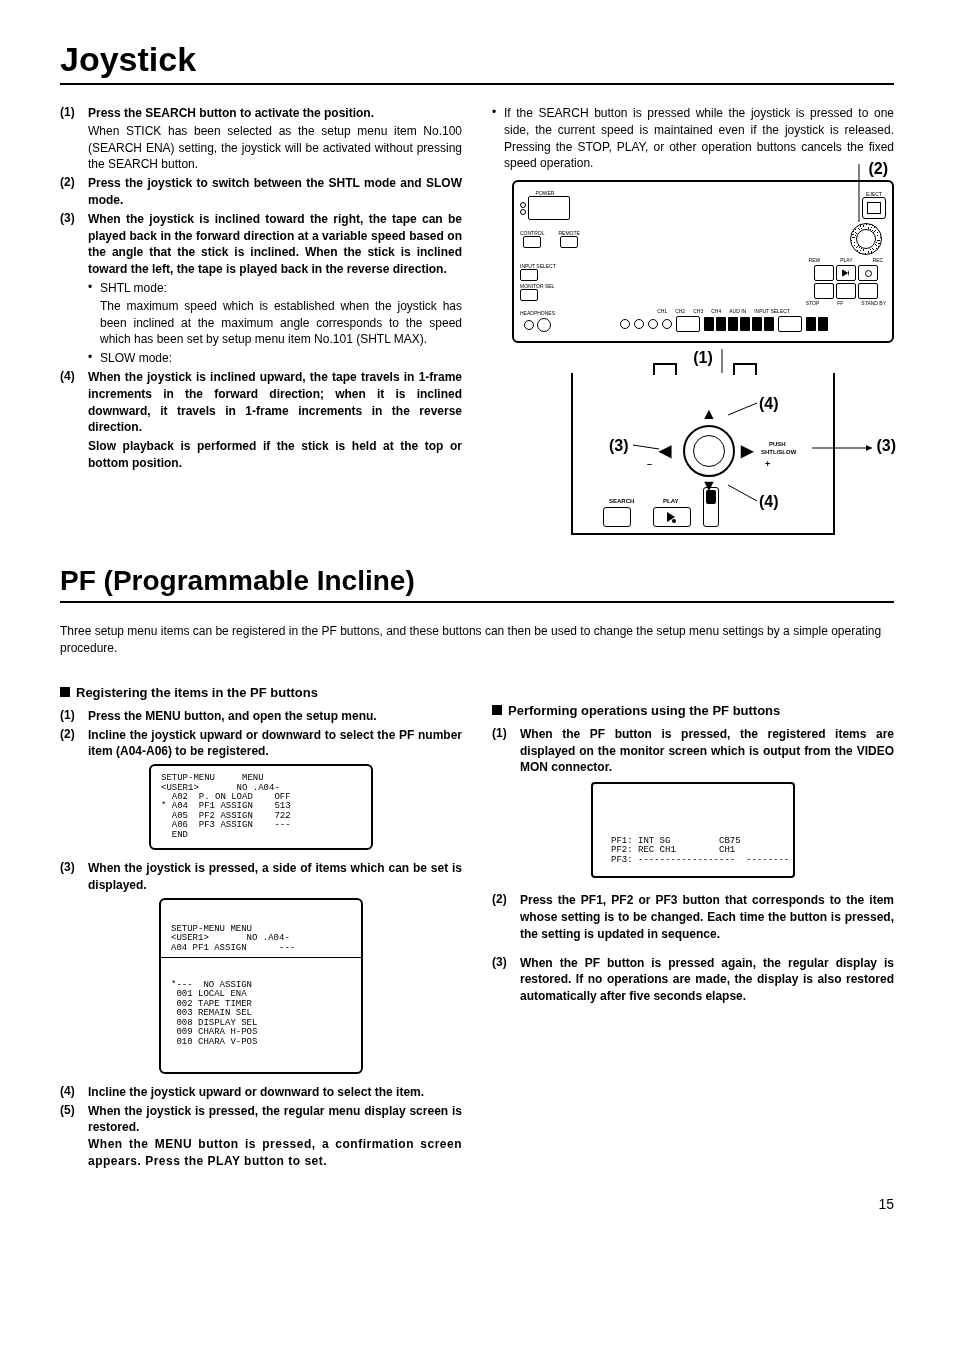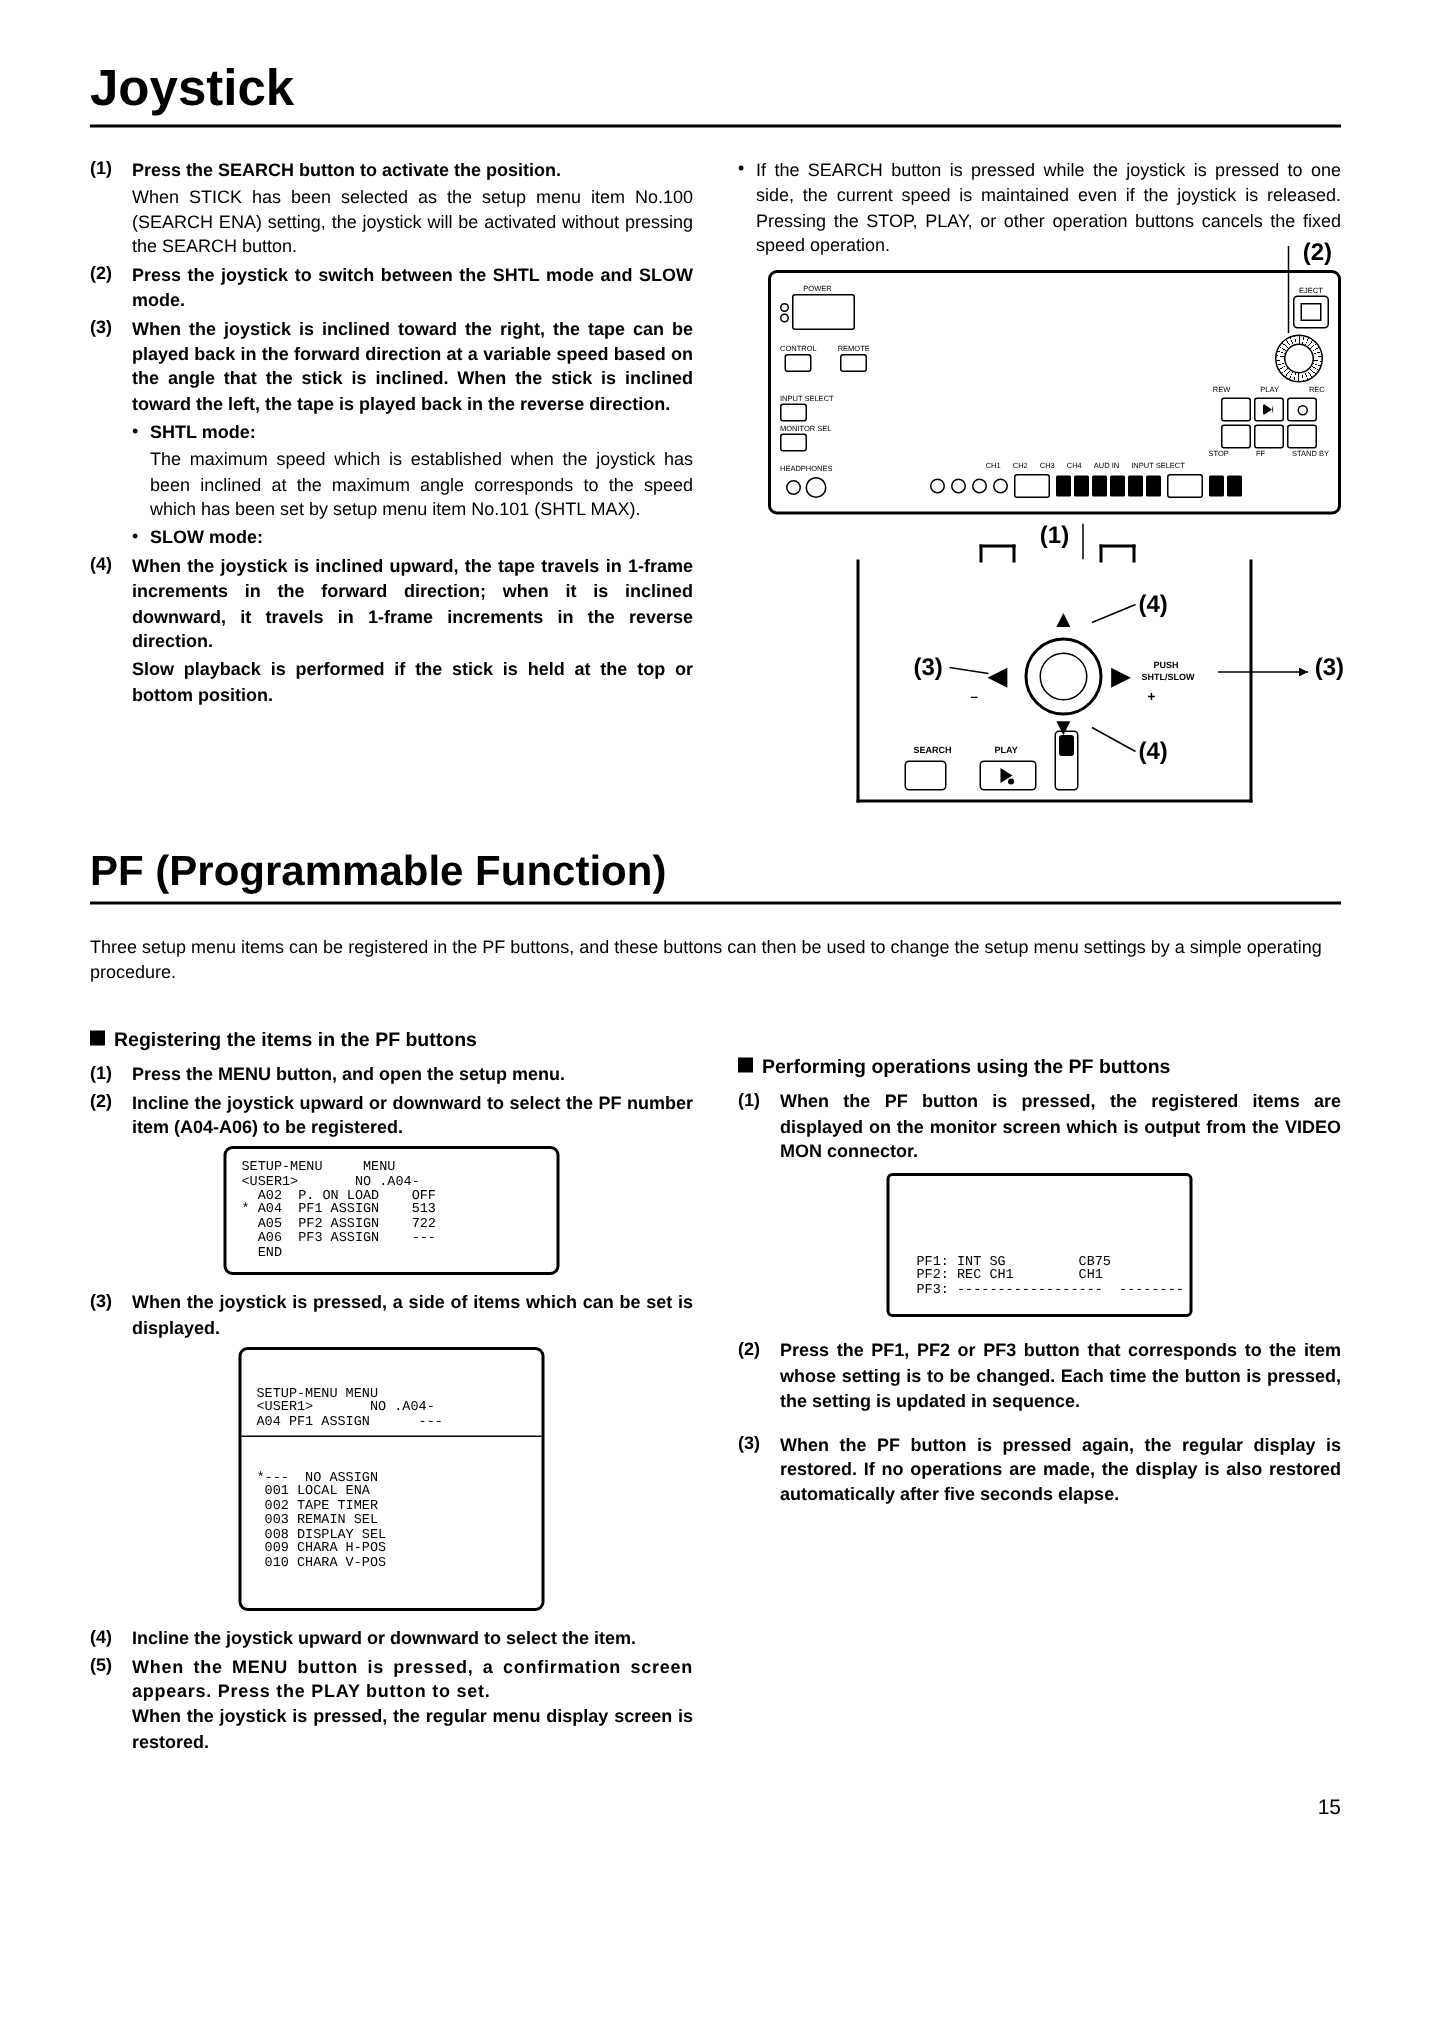--- a/index.html
+++ b/index.html
@@ -63,21 +63,20 @@
     display: flex;
     margin-top: 2px;
   }
   .bullet-row .dot {
     flex: 0 0 12px;
   }
   .bullet-row .txt {
     flex: 1;
     text-align: justify;
     line-height: 1.4;
-    font-weight: bold;
   }
   .toplevel-bullet {
     display:flex;
     margin-bottom:6px;
   }
   .toplevel-bullet .dot { flex:0 0 12px; }
   .toplevel-bullet .txt { flex:1; text-align:justify; line-height:1.4; }
 
   .section-head {
     display: flex;
@@ -440,21 +439,21 @@
         <svg style="position:absolute;top:70px;right:22px;width:60px;height:10px;pointer-events:none">
           <line x1="0" y1="5" x2="60" y2="5" stroke="#000" stroke-width="1"></line>
           <polygon points="60,5 54,2 54,8" fill="#000"></polygon>
         </svg>
       </div>
     </div>
 
   </div>
 </div>
 
-<h2>PF (Programmable Function)</h2>
+<h2>PF (Programmable Incline)</h2>
 <div class="rule"></div>
 
 <div class="intro">Three setup menu items can be registered in the PF buttons, and these buttons can then be used to change the setup menu settings by a simple operating procedure.</div>
 
 <div class="cols">
 
   <div class="col">
     <div class="section-head">
       <span class="sq"></span>
       <span>Registering the items in the PF buttons</span>
@@ -505,22 +504,22 @@
     <div class="item">
       <div class="num">(4)</div>
       <div class="body">
           <div class="head">Incline the joystick upward or downward to select the item.</div>
         </div>
     </div>
 
     <div class="item">
       <div class="num">(5)</div>
       <div class="body">
+        <div class="head">When the joystick is pressed, the regular menu display screen is restored.</div>
         <div class="head" style="letter-spacing:0.5px">When the MENU button is pressed, a confirmation screen appears. Press the PLAY button to set.</div>
-        <div class="head">When the joystick is pressed, the regular menu display screen is restored.</div>
       </div>
     </div>
   </div>
 
   <div class="col">
     <div style="height:18px"></div>
     <div class="section-head">
       <span class="sq"></span>
       <span>Performing operations using the PF buttons</span>
     </div>

